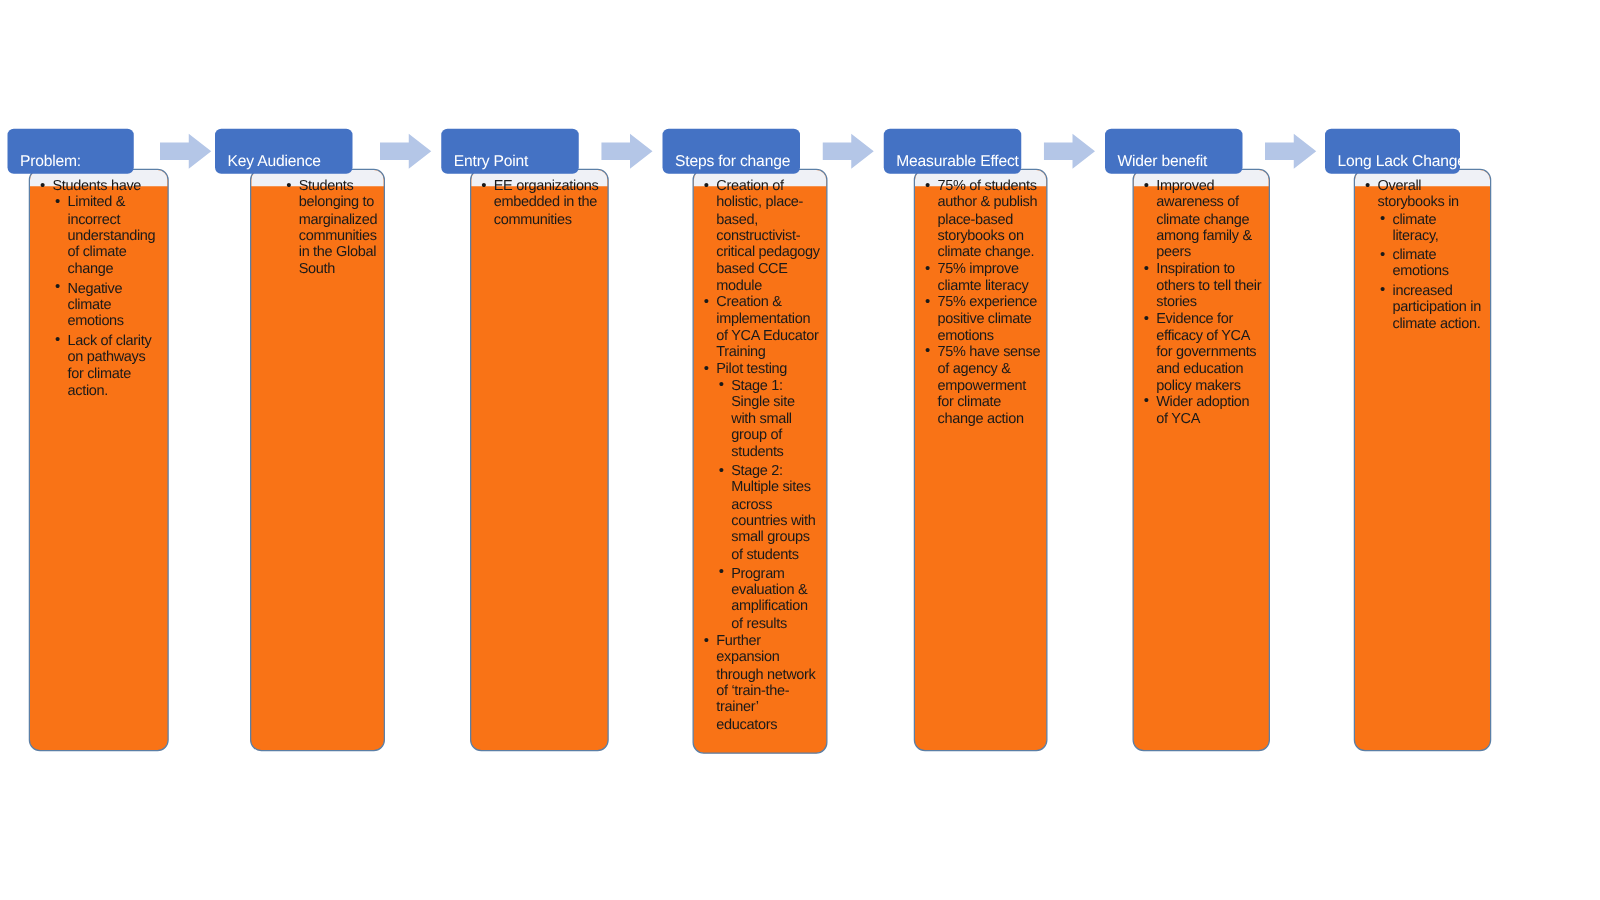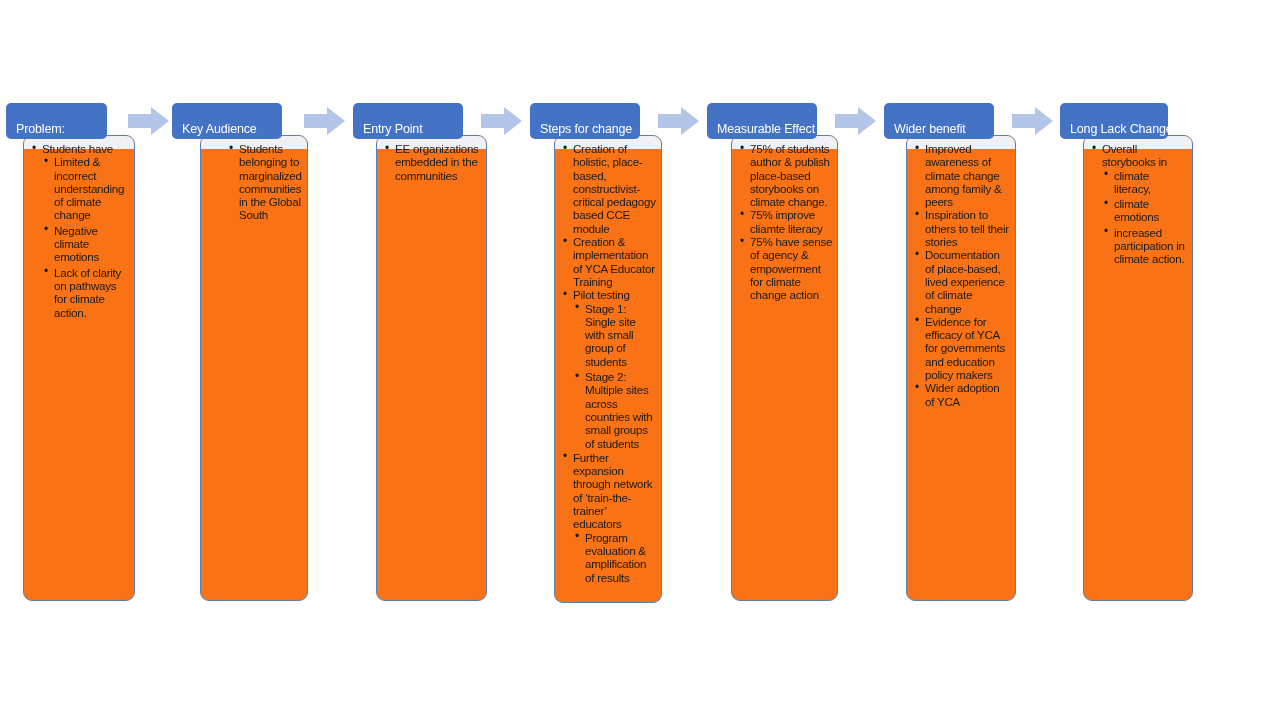--- a/index.html
+++ b/index.html
@@ -225,67 +225,67 @@
             </li>
             <li class="bullet b1">
               <span class="btext">Pilot testing</span>
             </li>
             <li class="bullet b2">
               <span class="btext">Stage 1: Single site with small group of students</span>
             </li>
             <li class="bullet b2">
               <span class="btext">Stage 2: Multiple sites across countries with small groups of students</span>
             </li>
+            <li class="bullet b2">
+              <span class="btext">Program evaluation &amp; amplification of results</span>
+            </li>
             <li class="bullet b1">
               <span class="btext">Further expansion through network of ‘train-the-trainer’ educators</span>
-            </li>
-            <li class="bullet b2">
-              <span class="btext">Program evaluation &amp; amplification of results</span>
             </li>
           </ul>
         </div>
       </div>
       <div class="stage-header" style="left: 530px; width: 110px;">
         <span class="stage-header-label">Steps for change</span>
       </div>
     </div>
     <div class="stage" style="left: 0px;">
       <div class="stage-card" style="left: 731px; width: 107px; height: 466px;">
         <div class="card-body" style="padding-right: 4px;">
           <ul class="lvl1">
             <li class="bullet b1">
               <span class="btext">75% of students author &amp; publish place-based storybooks on climate change.</span>
             </li>
             <li class="bullet b1">
               <span class="btext">75% improve cliamte literacy</span>
             </li>
             <li class="bullet b1">
+              <span class="btext">75% experience positive climate emotions</span>
+            </li>
+            <li class="bullet b1">
               <span class="btext">75% have sense of agency &amp; empowerment for climate change action</span>
             </li>
           </ul>
         </div>
       </div>
       <div class="stage-header" style="left: 707px; width: 110px;">
         <span class="stage-header-label">Measurable Effect</span>
       </div>
     </div>
     <div class="stage" style="left: 0px;">
       <div class="stage-card" style="left: 906px; width: 110px; height: 466px;">
         <div class="card-body" style="padding-right: 4px;">
           <ul class="lvl1">
             <li class="bullet b1">
               <span class="btext">Improved awareness of climate change among family &amp; peers</span>
             </li>
             <li class="bullet b1">
               <span class="btext">Inspiration to others to tell their stories</span>
             </li>
             <li class="bullet b1">
-              <span class="btext">Documentation of place-based, lived experience of climate change</span>
-            </li>
-            <li class="bullet b1">
               <span class="btext">Evidence for efficacy of YCA for governments and education policy makers</span>
             </li>
             <li class="bullet b1">
               <span class="btext">Wider adoption of YCA</span>
             </li>
           </ul>
         </div>
       </div>
       <div class="stage-header" style="left: 884px; width: 110px;">
         <span class="stage-header-label">Wider benefit</span>

